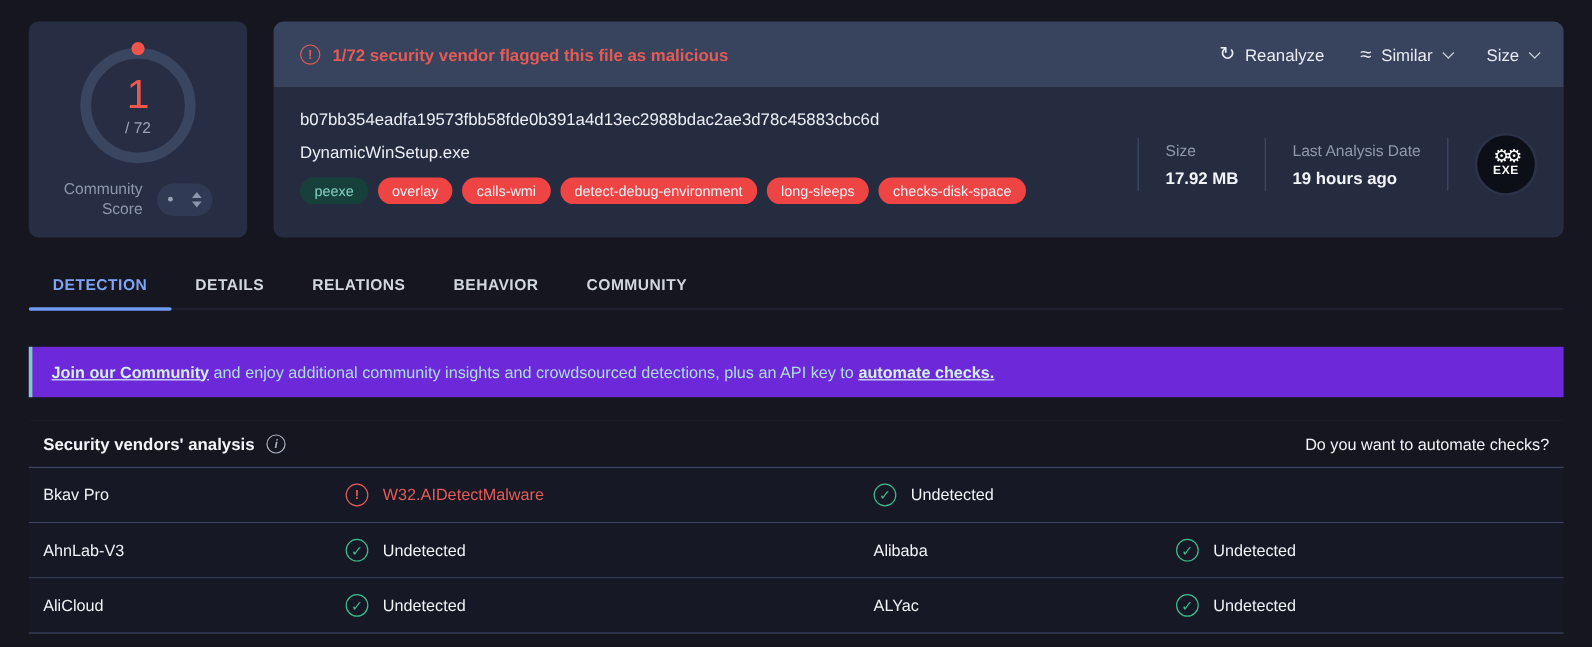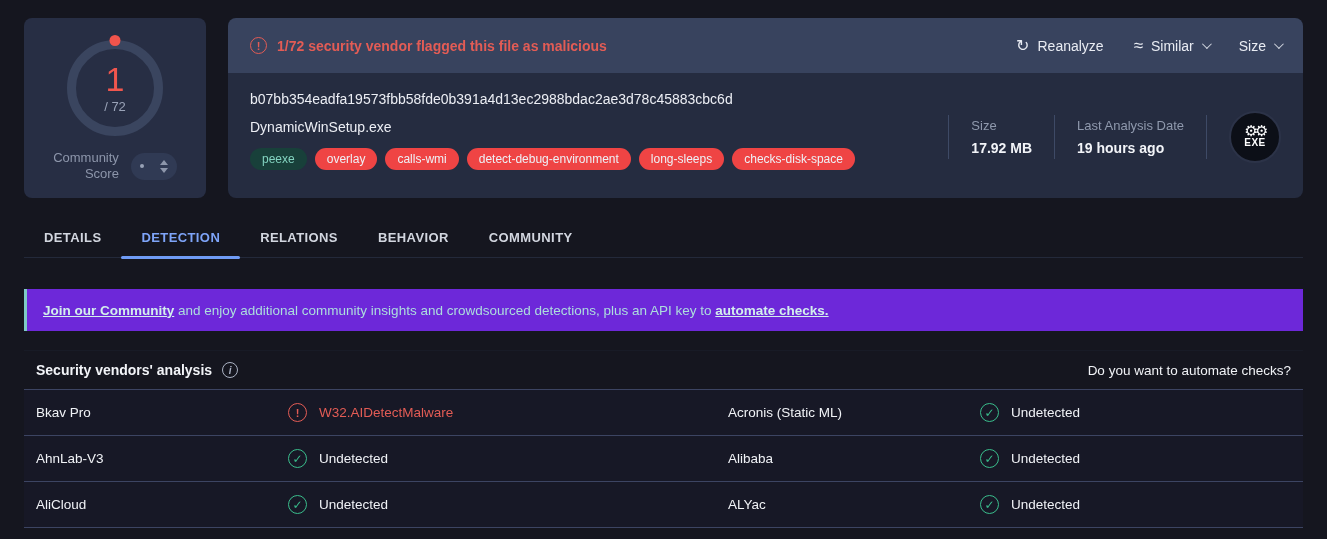--- a/index.html
+++ b/index.html
@@ -216,22 +216,22 @@
         <div class="exe-badge">
           <div class="exe-gears">⚙⚙</div>
           <div class="exe-label">EXE</div>
         </div>
       </div>
     </div>
   </div>
 </div>
 
 <div class="tab-bar">
+  <div class="tab active">DETECTION</div>
   <div class="tab">DETAILS</div>
-  <div class="tab active">DETECTION</div>
   <div class="tab">RELATIONS</div>
   <div class="tab">BEHAVIOR</div>
   <div class="tab">COMMUNITY</div>
 </div>
 
 <div class="community-banner">
   <span>
     <a href="#">Join our Community</a><span> and enjoy additional community insights and crowdsourced detections, plus an API key to </span><a href="#">automate checks.</a>
   </span>
 </div>
@@ -244,21 +244,20 @@
     </div>
     <span class="automate-link">Do you want to automate checks?</span>
   </div>
 
   <div class="vendor-row">
     <span class="vendor-name">Bkav Pro</span>
     <span class="result">
       <span class="status-icon bad">!</span>
       <span class="result-text bad">W32.AIDetectMalware</span>
     </span>
-    <span class="vendor-name">Acronis (Static ML)</span>
     <span class="result">
       <span class="status-icon ok">✓</span>
       <span class="result-text">Undetected</span>
     </span>
   </div>
 
   <div class="vendor-row">
     <span class="vendor-name">AhnLab-V3</span>
     <span class="result">
       <span class="status-icon ok">✓</span>

